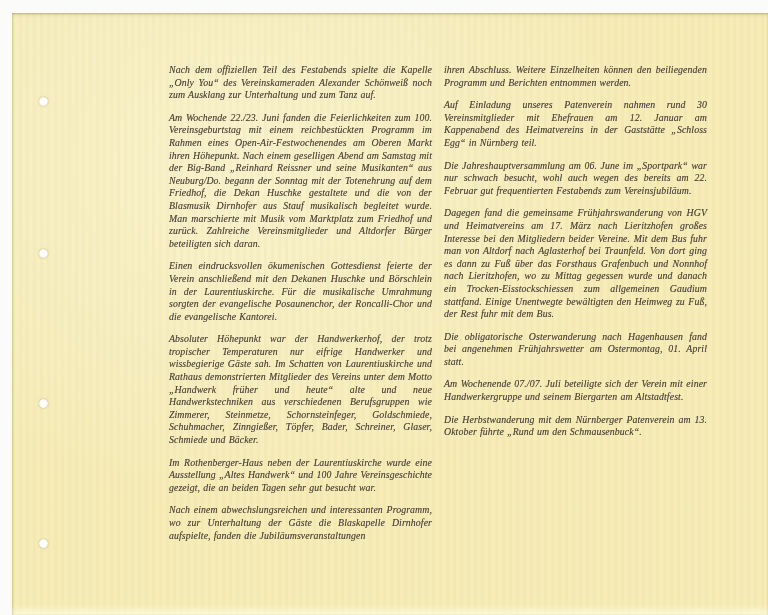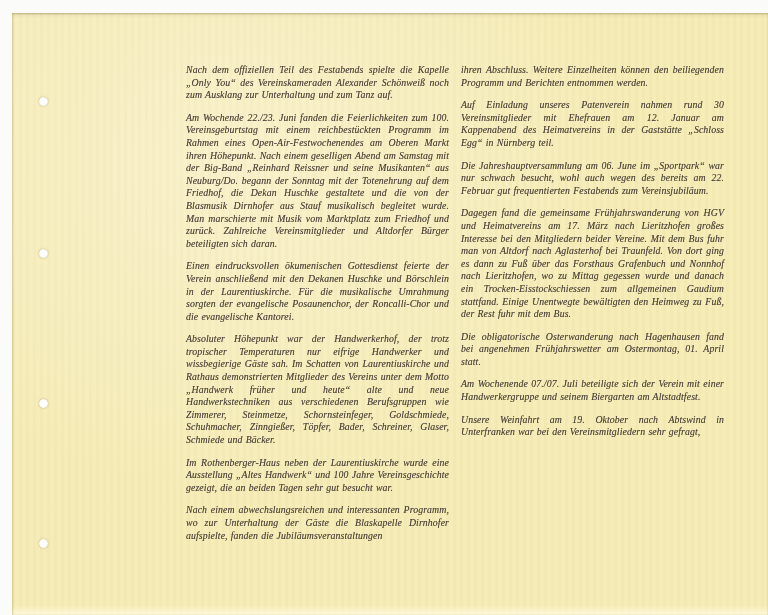--- a/index.html
+++ b/index.html
@@ -30,21 +30,21 @@
     border-radius: 50%;
     background: var(--hole, #ffffff);
     box-shadow: 0 0 2px rgba(150,130,60,0.55), inset 0 0 1px rgba(150,130,60,0.3);
   }
   .hole.h1 { left: 27px; top: 84px; }
   .hole.h2 { left: 27px; top: 236px; }
   .hole.h3 { left: 27px; top: 386px; }
   .hole.h4 { left: 27px; top: 526px; }
   .textarea {
     position: absolute;
-    left: 186px; top: 64px;
+    left: 169px; top: 64px;
     width: 538px;
     display: flex;
     gap: 12px;
     color: var(--ink, #4e453b);
   }
   .col {
     width: 263px;
     font-size: 9.8px;
     line-height: 12.6px;
     font-style: italic;
@@ -76,16 +76,16 @@
         <p>Im Rothenberger-Haus neben der Laurentiuskirche wurde eine Ausstellung „Altes Handwerk“ und 100 Jahre Vereinsgeschichte gezeigt, die an beiden Tagen sehr gut besucht war.</p>
         <p>Nach einem abwechslungsreichen und interessanten Programm, wo zur Unterhaltung der Gäste die Blaskapelle Dirnhofer aufspielte, fanden die Jubiläumsveranstaltungen</p>
       </div>
     <div class="col">
         <p>ihren Abschluss. Weitere Einzelheiten können den beiliegenden Programm und Berichten entnommen werden.</p>
         <p>Auf Einladung unseres Patenverein nahmen rund 30 Vereinsmitglieder mit Ehefrauen am 12. Januar am Kappenabend des Heimatvereins in der Gaststätte „Schloss Egg“ in Nürnberg teil.</p>
         <p>Die Jahreshauptversammlung am 06. June im „Sportpark“ war nur schwach besucht, wohl auch wegen des bereits am 22. Februar gut frequentierten Festabends zum Vereinsjubiläum.</p>
         <p>Dagegen fand die gemeinsame Frühjahrswanderung von HGV und Heimatvereins am 17. März nach Lieritzhofen großes Interesse bei den Mitgliedern beider Vereine. Mit dem Bus fuhr man von Altdorf nach Aglasterhof bei Traunfeld. Von dort ging es dann zu Fuß über das Forsthaus Grafenbuch und Nonnhof nach Lieritzhofen, wo zu Mittag gegessen wurde und danach ein Trocken-Eisstockschiessen zum allgemeinen Gaudium stattfand. Einige Unentwegte bewältigten den Heimweg zu Fuß, der Rest fuhr mit dem Bus.</p>
         <p>Die obligatorische Osterwanderung nach Hagenhausen fand bei angenehmen Frühjahrswetter am Ostermontag, 01. April statt.</p>
         <p>Am Wochenende 07./07. Juli beteiligte sich der Verein mit einer Handwerkergruppe und seinem Biergarten am Altstadtfest.</p>
-        <p>Unsere Weinfahrt am 19. Oktober nach Abtswind in Unterfranken war bei den Vereinsmitgliedern sehr gefragt,</p>
+        <p>Die Herbstwanderung mit dem Nürnberger Patenverein am 13. Oktober führte „Rund um den Schmausenbuck“.</p>
       </div>
   </div>
 </div>
 
 </body></html>

